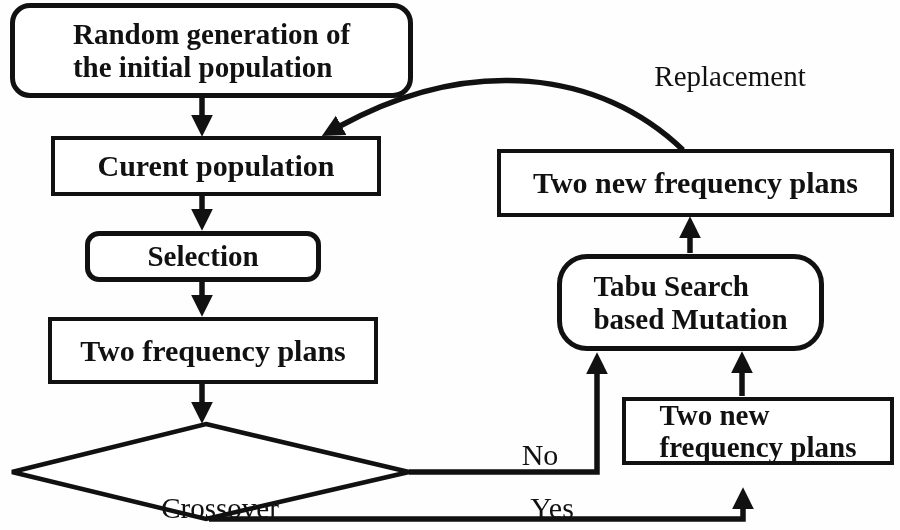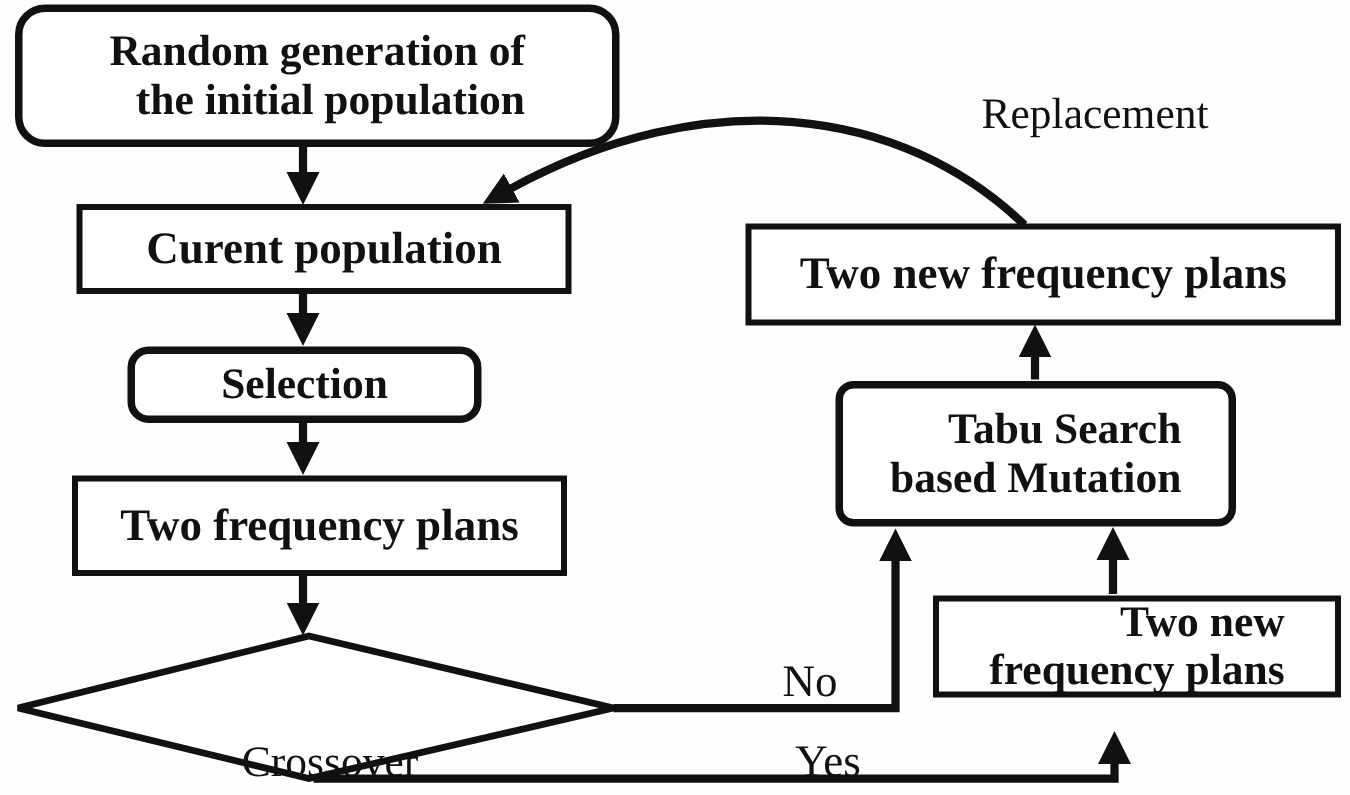--- a/index.html
+++ b/index.html
@@ -17,21 +17,21 @@
     color: #111111;
   }
   .node {
     position: absolute;
     box-sizing: border-box;
     background: #ffffff;
     border: 4px solid #111111;
     display: flex;
     align-items: center;
     justify-content: center;
-    text-align: right;
+    text-align: left;
     font-weight: 700;
     white-space: pre-line;
     line-height: 1.12;
     z-index: 1;
   }
   .rounded {
     border-width: 5px;
     border-radius: 20px;
   }
   .overlay {
@@ -58,21 +58,21 @@
     text-align: center;
     z-index: 3;
     line-height: 1;
   }
   
   #n-random      { left: 10px;  top: 3px;   width: 403px; height: 95px;  font-size: 29px; }
   #n-current     { left: 51px;  top: 136px; width: 330px; height: 60px;  font-size: 30px; }
   #n-selection   { left: 85px;  top: 231px; width: 236px; height: 51px;  font-size: 29px; border-radius: 14px; }
   #n-twofreq     { left: 48px;  top: 317px; width: 330px; height: 67px;  font-size: 30px; }
   #n-newtop      { left: 497px; top: 149px; width: 397px; height: 68px;  font-size: 30px; }
-  #n-tabu        { left: 557px; top: 254px; width: 267px; height: 97px;  font-size: 29px; border-radius: 12px; }
+  #n-tabu        { left: 557px; top: 254px; width: 267px; height: 97px;  font-size: 29px; border-radius: 30px; }
   #n-newbottom   { left: 622px; top: 397px; width: 272px; height: 68px;  font-size: 29px; }
   
   #l-crossover   { left: 110px; top: 462px; width: 220px; font-size: 29px; margin-top: 32px; }
   #l-replacement { left: 610px; top: 62px;  width: 240px; font-size: 29px; }
   #l-no          { left: 505px; top: 440px; width: 70px;  font-size: 30px; }
   #l-yes         { left: 512px; top: 493px; width: 80px;  font-size: 30px; }
 </style>
 </head>
 <body>
 

